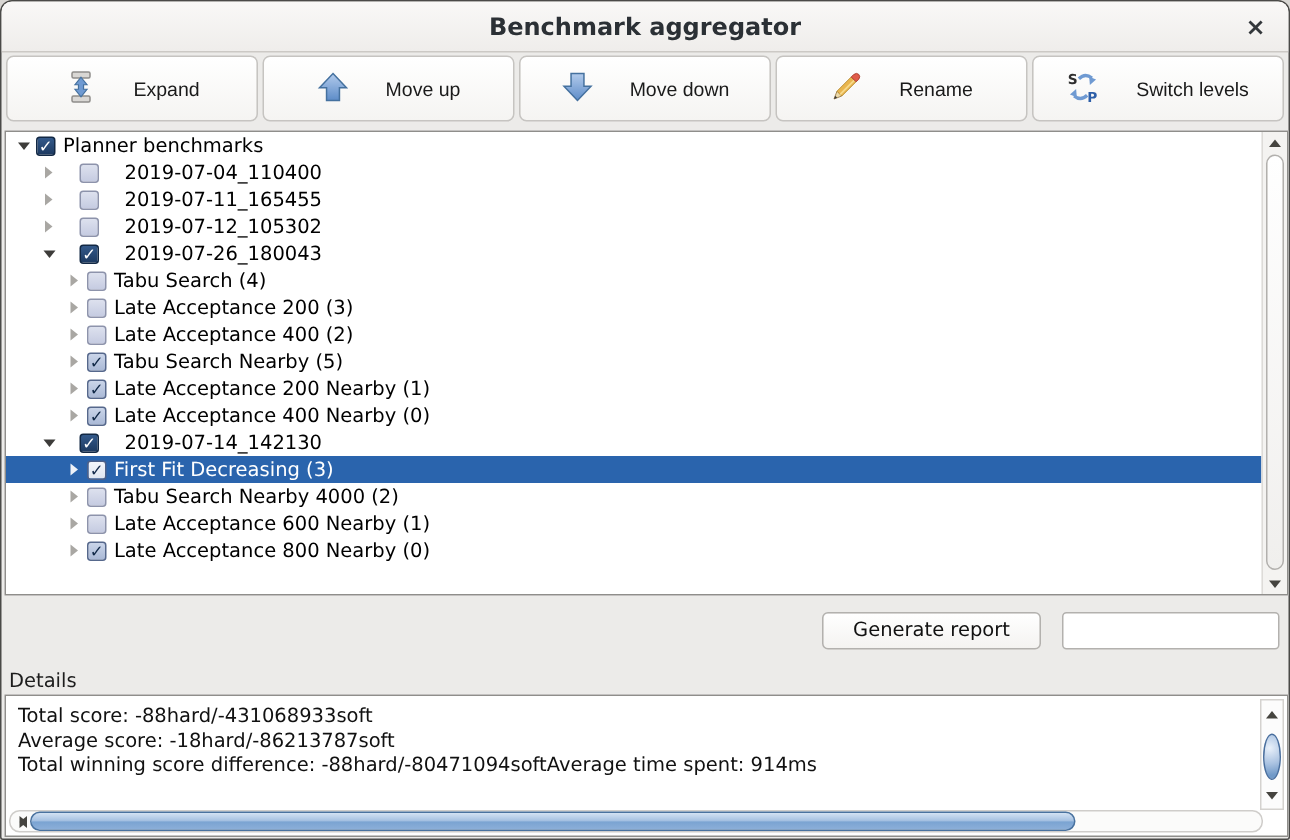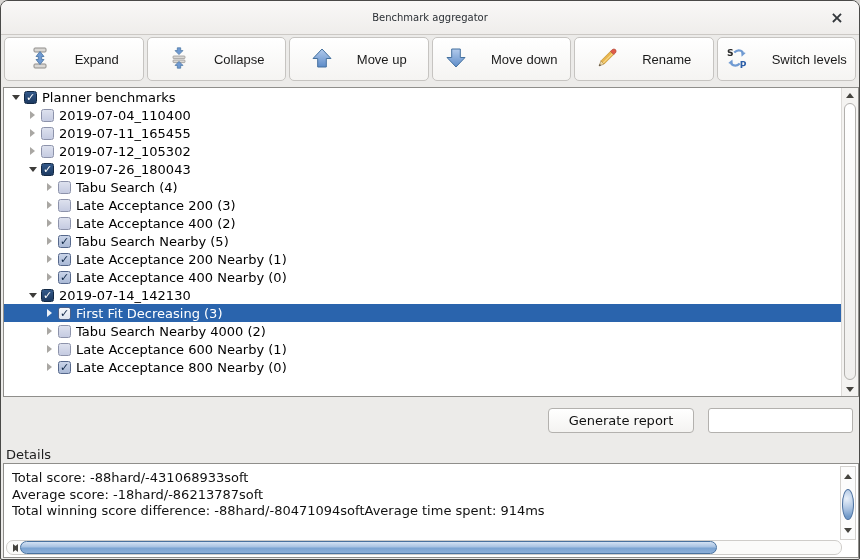--- a/index.html
+++ b/index.html
@@ -2,34 +2,34 @@
 <html style="--selection: #2a64ad; --accent-blue: #6f9ad2; --check-navy: #24466e; --check-light: #b4c2dd; --scroll-thumb-blue: #8fb2dc; --window-bg: #ecebe9;"><head>
 <meta charset="utf-8">
 <style>
   html,body{margin:0;padding:0;background:#d8d6d3;font-family:"DejaVu Sans","Liberation Sans",sans-serif;}
   .window{position:relative;width:860px;height:560px;background:#ecebe9;border:1px solid #4a4a48;
     box-sizing:border-box;border-radius:8px 8px 2px 2px;overflow:hidden;}
   
   .titlebar{position:absolute;top:0;left:0;right:0;height:33px;
     background:linear-gradient(#f9f8f7,#efedeb);border-bottom:1px solid #ccc9c5;
     display:flex;align-items:center;justify-content:center;}
-  .title{font-size:10px;font-weight:normal;color:#2b3035;}
+  .title{font-size:16px;font-weight:bold;color:#2b3035;}
   .close-btn{position:absolute;right:10px;top:4px;width:24px;height:24px;display:flex;
     align-items:center;justify-content:center;font-size:16px;font-weight:bold;color:#33373b;cursor:pointer;}
   
   .toolbar{position:absolute;top:36px;left:0;right:0;height:44px;display:flex;gap:3px;padding:0 3px;box-sizing:border-box;}
   .tbtn{flex:1;background:linear-gradient(#ffffff,#f5f4f2);border:1px solid #c6c4c1;border-radius:5px;
     display:flex;align-items:center;justify-content:center;gap:24px;font-size:13px;color:#1a1a1a;cursor:pointer;}
   .tbtn svg{width:22px;height:22px;flex:0 0 auto;}
   
   .tree-panel{position:absolute;left:2px;top:86px;width:856px;height:310px;background:#ffffff;
     border:1px solid #8f8e8b;box-sizing:border-box;overflow:hidden;}
   .tree-rows{position:absolute;left:0;top:0;width:837px;}
   .trow{height:18px;display:flex;align-items:center;font-size:13px;color:#000;white-space:nowrap;cursor:default;}
-  .trow.l0{padding-left:5px;} .trow.l1{padding-left:22px;} .trow.l2{padding-left:39px;}
+  .trow.l0{padding-left:5px;} .trow.l1{padding-left:22px;gap:12px;} .trow.l2{padding-left:39px;}
   .trow.selected{background:var(--selection,#2a64ad);color:#ffffff;}
   .exp{width:13px;height:13px;display:inline-flex;align-items:center;justify-content:center;flex:0 0 auto;}
   .exp.open::after{content:"";border-left:4px solid transparent;border-right:4px solid transparent;border-top:5px solid #3d3c3a;}
   .exp.closed::after{content:"";border-top:4px solid transparent;border-bottom:4px solid transparent;border-left:5px solid #a9a7a3;}
   .selected .exp.closed::after{border-left-color:#eef2f8;}
   .cb{width:13px;height:13px;box-sizing:border-box;border-radius:2.5px;margin:0 5px 0 2px;flex:0 0 auto;
     display:inline-flex;align-items:center;justify-content:center;font-size:11px;font-weight:bold;line-height:1;}
   .cb-un{background:linear-gradient(#dde1ee,#c5cbe1);border:1px solid #8d93ab;}
   .cb-light{background:linear-gradient(#cad5e9,#aab9d6);border:1px solid #56688c;color:#0f2746;}
   .cb-navy{background:linear-gradient(#33598a,#1d3a61);border:1px solid #122844;color:#ffffff;}
@@ -77,29 +77,20 @@
     <button class="tbtn">
       <span><svg viewBox="0 0 22 22" width="22" height="22">
         <rect x="5" y="1" width="12" height="4" rx="1" fill="#d9d7d4" stroke="#8f8d8a"></rect>
         <rect x="5" y="17" width="12" height="4" rx="1" fill="#d9d7d4" stroke="#8f8d8a"></rect>
         <path d="M11 4.5 L15 9.5 H12.7 V12.5 H15 L11 17.5 L7 12.5 H9.3 V9.5 H7 Z" fill="#6f9ad2" stroke="#45719f" stroke-width="0.8"></path>
       </svg></span>
       <span>Expand</span>
     </button>
     <button class="tbtn">
       <span><svg viewBox="0 0 22 22" width="22" height="22">
-        <rect x="5" y="9" width="12" height="2.6" rx="0.8" fill="#d9d7d4" stroke="#8f8d8a" stroke-width="0.7"></rect>
-        <rect x="5" y="13" width="12" height="2.6" rx="0.8" fill="#d9d7d4" stroke="#8f8d8a" stroke-width="0.7"></rect>
-        <path d="M9.3 0.8 H12.7 V3.6 H15 L11 7.6 L7 3.6 H9.3 Z" fill="#6f9ad2" stroke="#45719f" stroke-width="0.7"></path>
-        <path d="M9.3 21.2 H12.7 V18.4 H15 L11 14.4 L7 18.4 H9.3 Z" fill="#6f9ad2" stroke="#45719f" stroke-width="0.7"></path>
-      </svg></span>
-      <span>Collapse</span>
-    </button>
-    <button class="tbtn">
-      <span><svg viewBox="0 0 22 22" width="22" height="22">
         <defs>
               <linearGradient id="gu" x1="0" y1="0" x2="0" y2="1">
                 <stop offset="0" stop-color="#b3cbec"></stop>
                 <stop offset="1" stop-color="#5d8cc8"></stop>
               </linearGradient>
             </defs>
         <path d="M11 2 L20 11.5 H15.3 V20 H6.7 V11.5 H2 Z" fill="url(#gu)" stroke="#45719f"></path>
       </svg></span>
       <span>Move up</span>
     </button>

